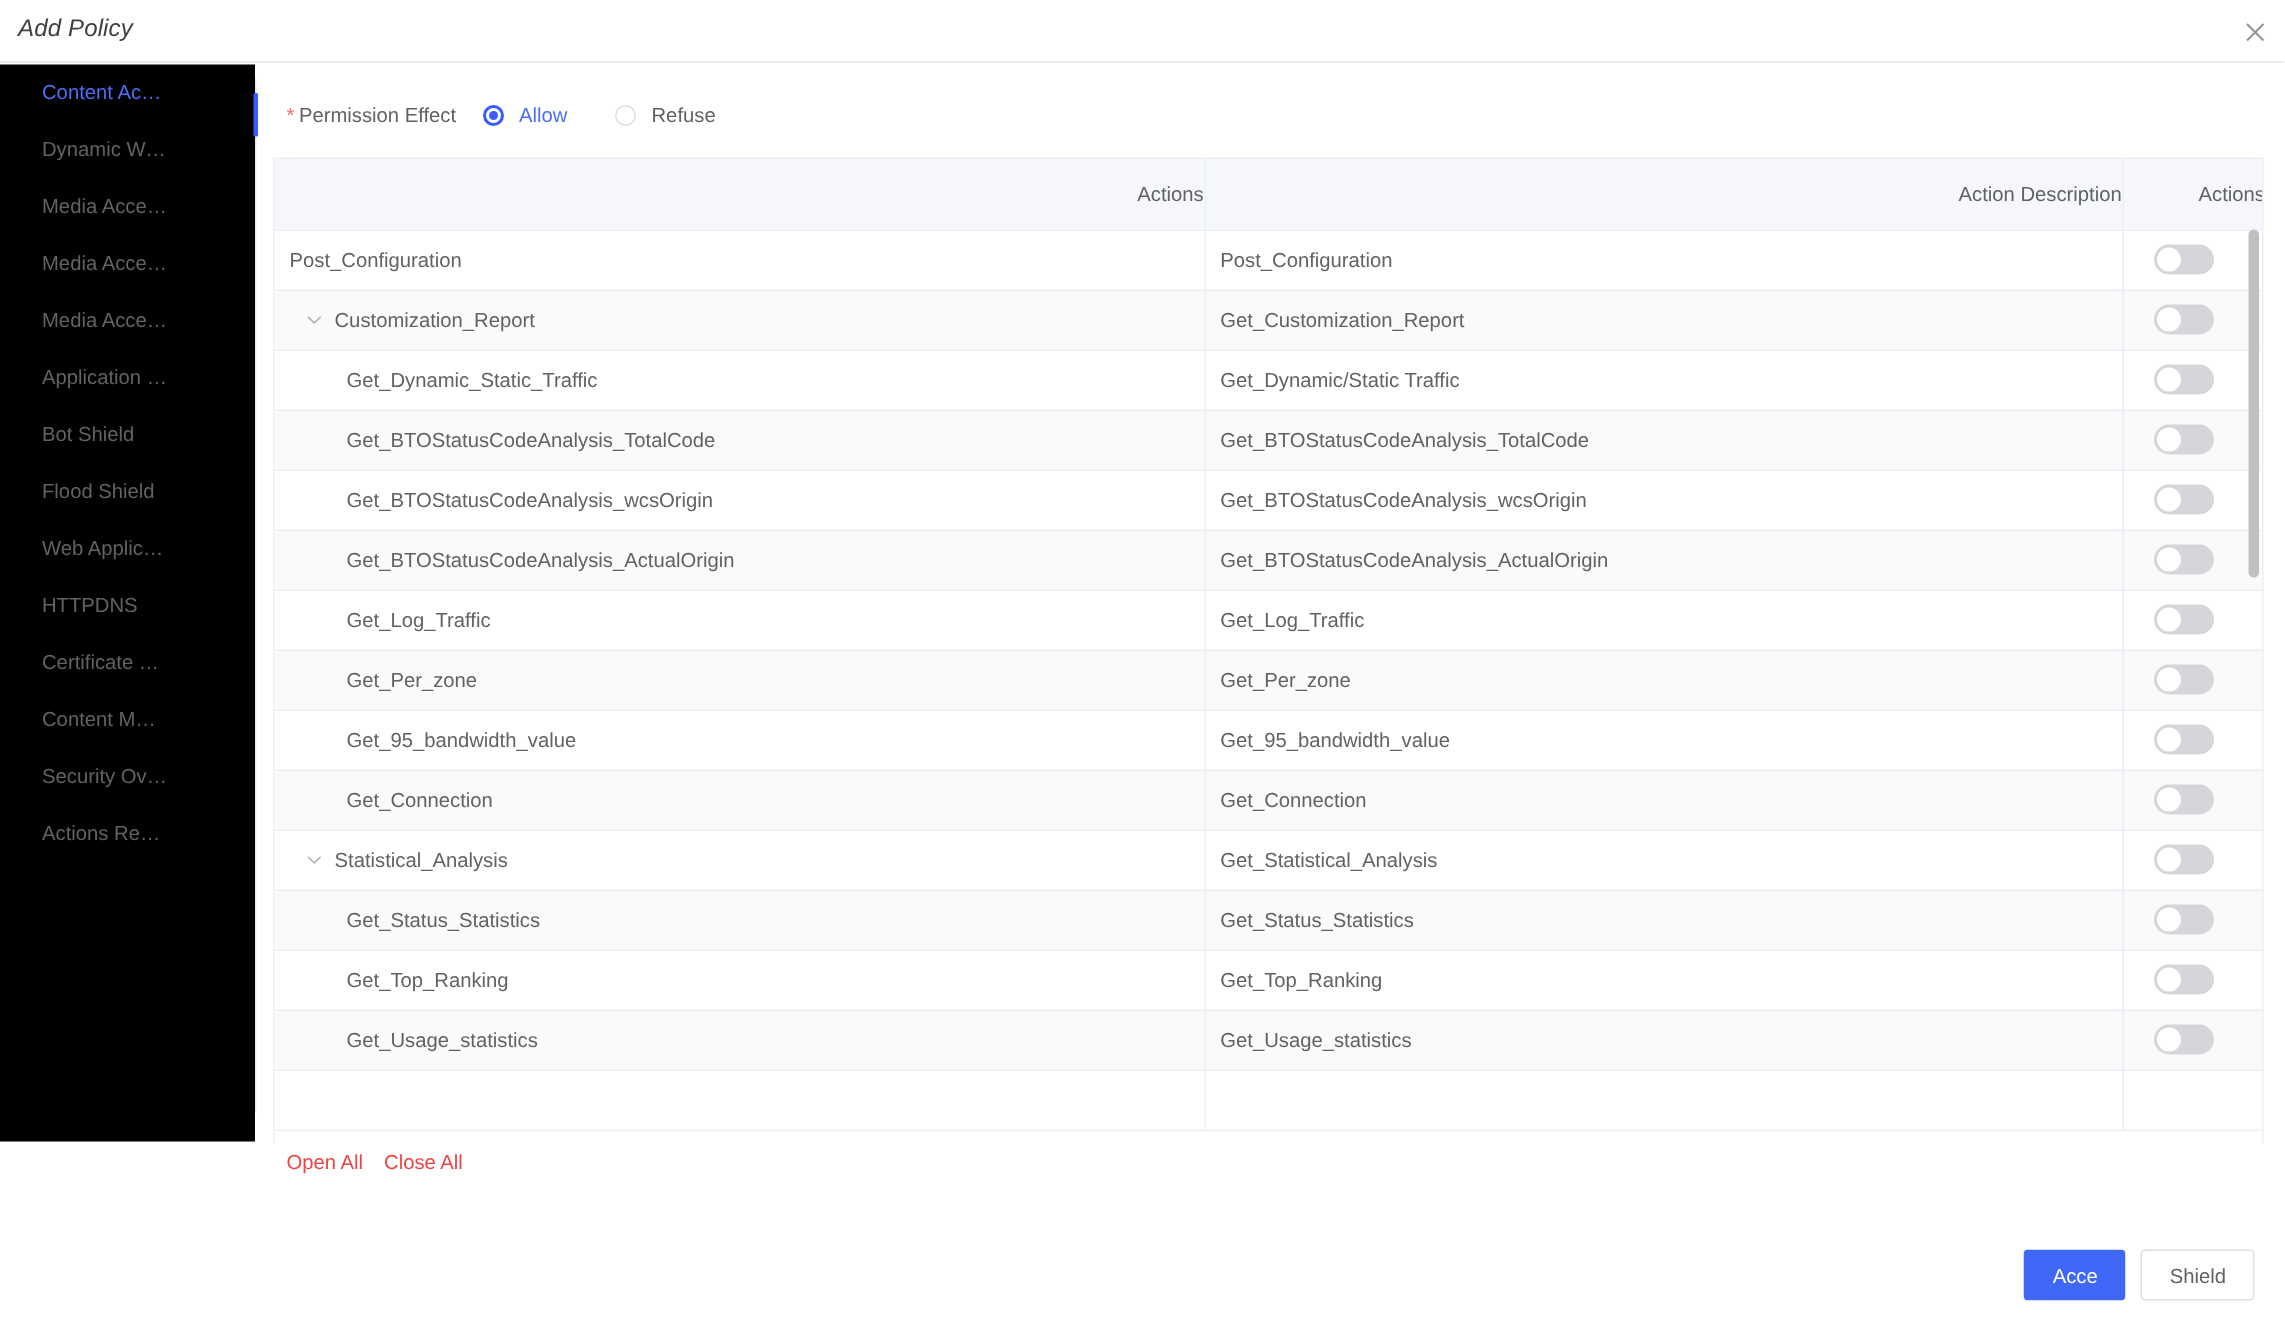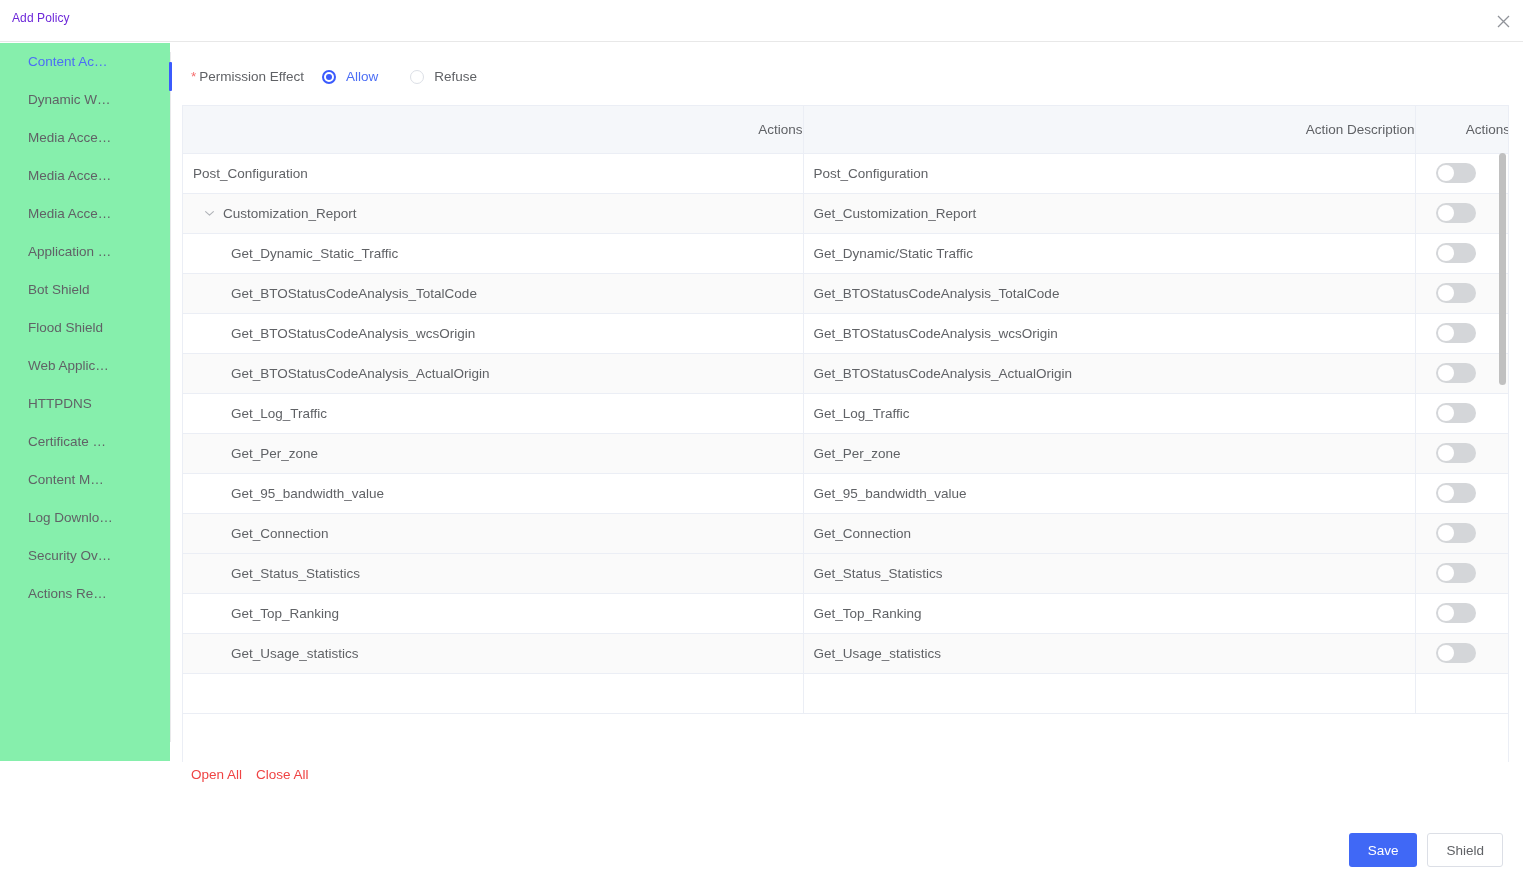--- a/index.html
+++ b/index.html
@@ -22,41 +22,42 @@
   .dlg-header {
     position: absolute;
     top: 0; left: 0;
     width: 1523px; height: 42px;
     border-bottom: 1px solid #e8e8e8;
     background: #fff;
   }
   .dlg-title {
     position: absolute;
     left: 12px; top: 11px;
-    font-size: 12px;
-    color: #6d28d9;
+    font-size: 16px;
+    color: #404040;
     letter-spacing: .1px;
+    font-style: italic;
   }
   .dlg-close {
     position: absolute;
     right: 8px; top: 9px;
     width: 24px; height: 24px;
     display: flex; align-items: center; justify-content: center;
     cursor: pointer;
     color: #909399;
   }
   .dlg-close svg { display: block; }
 
   
   .sidebar {
     position: absolute;
     top: 43px; left: 0;
     width: 170px;
     height: 718px;
-    background: #86efac;
+    background: #000000;
   }
   .side-item {
     height: 38px;
     line-height: 38px;
     padding-left: 28px;
     font-size: 13.5px;
     color: #606266;
     cursor: pointer;
     white-space: nowrap;
     overflow: hidden;
@@ -276,21 +277,20 @@
     <div class="side-item">Media Acce…</div>
     <div class="side-item">Media Acce…</div>
     <div class="side-item">Media Acce…</div>
     <div class="side-item">Application …</div>
     <div class="side-item">Bot Shield</div>
     <div class="side-item">Flood Shield</div>
     <div class="side-item">Web Applic…</div>
     <div class="side-item">HTTPDNS</div>
     <div class="side-item">Certificate …</div>
     <div class="side-item">Content M…</div>
-    <div class="side-item">Log Downlo…</div>
     <div class="side-item">Security Ov…</div>
     <div class="side-item">Actions Re…</div>
   </div>
   <div class="side-rail"></div>
   <div class="side-marker"></div>
 
   <div class="content">
 
     <div class="perm-row">
       <div class="perm-label">
@@ -404,20 +404,34 @@
             </tr>
             <tr class="alt">
               <td class="c1">
                 <div class="cellname lvl2">
                   <span>Get_Connection</span>
                 </div>
               </td>
               <td class="c2"><span>Get_Connection</span></td>
               <td class="c3"><span class="switch"></span></td>
             </tr>
+            <tr class="norm">
+              <td class="c1">
+                <div class="cellname lvl1">
+                  <span class="chev">
+                    <svg width="11" height="11" viewBox="0 0 11 11">
+                      <path d="M1.6 3.6 L5.5 7.2 L9.4 3.6" stroke="#b0b3b8" stroke-width="1.1" fill="none" stroke-linecap="round" stroke-linejoin="round"></path>
+                    </svg>
+                  </span>
+                  <span>Statistical_Analysis</span>
+                </div>
+              </td>
+              <td class="c2"><span>Get_Statistical_Analysis</span></td>
+              <td class="c3"><span class="switch"></span></td>
+            </tr>
             <tr class="alt">
               <td class="c1">
                 <div class="cellname lvl2">
                   <span>Get_Status_Statistics</span>
                 </div>
               </td>
               <td class="c2"><span>Get_Status_Statistics</span></td>
               <td class="c3"><span class="switch"></span></td>
             </tr>
             <tr class="norm">
@@ -454,17 +468,17 @@
       </div>
     </div>
 
     <div class="tree-links">
       <span class="tree-link">Open All</span>
       <span class="tree-link">Close All</span>
     </div>
   </div>
 
   <div class="footer">
-    <button class="btn btn-primary">Save</button>
+    <button class="btn btn-primary">Acce</button>
     <button class="btn btn-default">Shield</button>
   </div>
 
 </div>
 
 </body></html>

